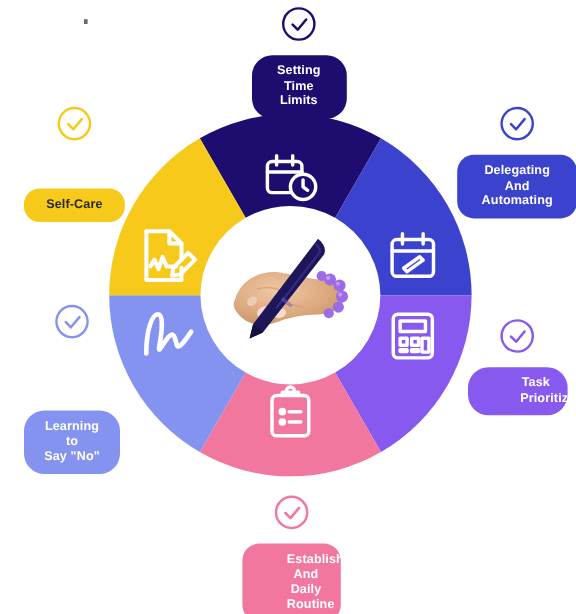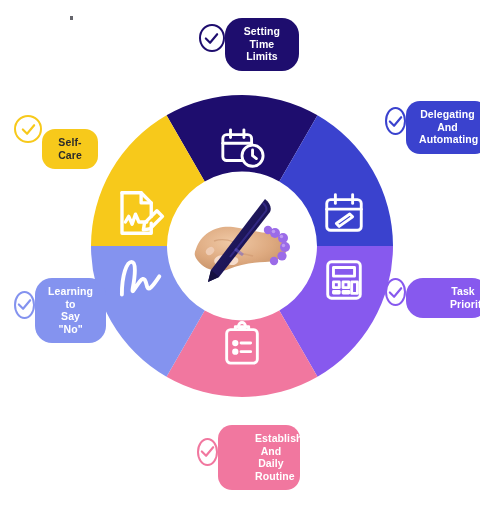--- a/index.html
+++ b/index.html
@@ -39,21 +39,21 @@
   .seg-icon{
     position:absolute;z-index:3;
     width:46px;height:46px;
     margin:-23px 0 0 -23px;
     color:#ffffff;
     pointer-events:none;
   }
   .seg-icon svg{width:100%;height:100%;display:block;}
 
   
-  .callout{position:absolute;display:flex;flex-direction:row;align-items:center;}
+  .callout{position:absolute;display:flex;flex-direction:column;align-items:center;}
 
   .check{
     width:28px;height:28px;border-radius:50%;
     border:2px solid currentColor;
     display:flex;align-items:center;justify-content:center;
     box-sizing:border-box;
     background:#fff;
   }
   .check svg{width:17px;height:17px;display:block;}
 
@@ -69,29 +69,29 @@
     white-space:pre-line;
     box-sizing:border-box;
   }
   .pill.wide{border-radius:17px;}
 
   
   #callout-setting-time-limits{left:199px;top:6px;width:100px;}
   #callout-setting-time-limits .pill{width:79px;}
 
   #callout-self-care{left:14px;top:89px;width:96px;}
-  #callout-self-care .pill{width:56px;border-radius:13px;padding:7px 10px 8px;margin-top:40px;}
+  #callout-self-care .pill{width:84px;border-radius:13px;padding:7px 10px 8px;margin-top:40px;}
 
   #callout-delegating-automating{left:385px;top:89px;width:92px;}
-  #callout-delegating-automating .pill{width:83px;}
+  #callout-delegating-automating .pill{width:100px;}
 
   #callout-task-prioritization{left:385px;top:266px;width:92px;}
   #callout-task-prioritization .pill{width:83px;padding-left:44px;}
 
-  #callout-learning-to-say-no{left:14px;top:266px;width:92px;}
+  #callout-learning-to-say-no{left:14px;top:254px;width:92px;gap:48px;}
   #callout-learning-to-say-no .pill{width:80px;}
 
   #callout-establishing-routine{left:197px;top:413px;width:92px;}
   #callout-establishing-routine .pill{width:82px;padding-left:37px;}
 </style>
 </head>
 <body>
 
 <div class="stage">
 

